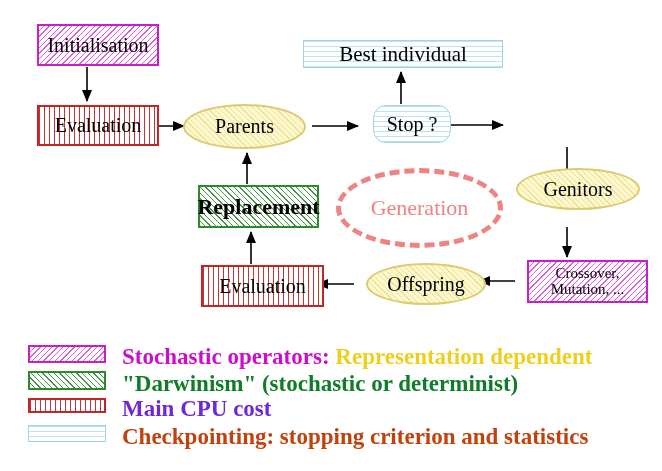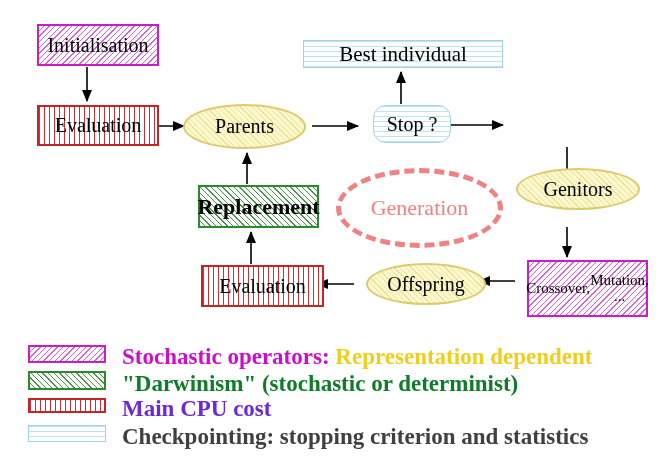--- a/index.html
+++ b/index.html
@@ -45,21 +45,21 @@
   .arrows{position:absolute;left:0;top:0;width:662px;height:471px;pointer-events:none;}
   .legend-swatch{position:absolute;left:28px;width:78px;box-sizing:border-box;}
   .legend-text{
     position:absolute;left:122px;font-size:23px;font-weight:bold;white-space:nowrap;
     font-family:"Liberation Serif","DejaVu Serif",serif;
   }
   .lg-magenta{color:#cc0ecc;}
   .lg-gold{color:#f0ce1e;}
   .lg-green{color:#0f7d28;}
   .lg-red{color:#6d28d9;}
-  .lg-cyan{color:#404040;}
+  .lg-cyan{color:#c2410c;}
   .sw1{border:2px solid #c81ec8;background:repeating-linear-gradient(135deg,#ffffff 0 3px,#d85fd8 3px 4px);}
   .sw2{border:2px solid #2c8a2c;background:repeating-linear-gradient(45deg,#ffffff 0 3px,#47944a 3px 4px);}
   .sw3{border:2px solid #c22626;background:repeating-linear-gradient(90deg,#c83232 0 1px,#ffffff 1px 5px);}
   .sw4{border:1px solid #9fd4e8;background:repeating-linear-gradient(180deg,#bfe3f2 0 1px,#ffffff 1px 5px);}
 </style>
 </head>
 <body>
 
 <div class="canvas">
 
@@ -96,21 +96,21 @@
   <div class="node hatch-green" style="left:187px;top:185px;width:121px;height:43px;font-size:22px;font-weight:bold;">Replacement</div>
 
   <div class="node ellipse-generation" style="left:325px;top:168px;width:167px;height:80px;">Generation</div>
 
   <div class="node ellipse-yellow" style="left:505px;top:168px;width:124px;height:42px;">Genitors</div>
 
   <div class="node stripe-red" style="left:190px;top:265px;width:123px;height:42px;">Evaluation</div>
 
   <div class="node ellipse-yellow" style="left:355px;top:263px;width:120px;height:42px;">Offspring</div>
 
-  <div class="node hatch-magenta small-text" style="left:516px;top:260px;width:121px;height:57px;flex-direction:row;">
+  <div class="node hatch-magenta small-text" style="left:516px;top:260px;width:121px;height:43px;flex-direction:column;">
     <span>Crossover,</span>
     <span>Mutation, ...</span>
   </div>
 
   <div class="legend-swatch sw1" style="top:345px;height:18px;"></div>
   <div class="legend-text" style="top:344px;">
     <span class="lg-magenta">Stochastic operators:</span>
     <span class="lg-gold">Representation dependent</span>
   </div>
 

